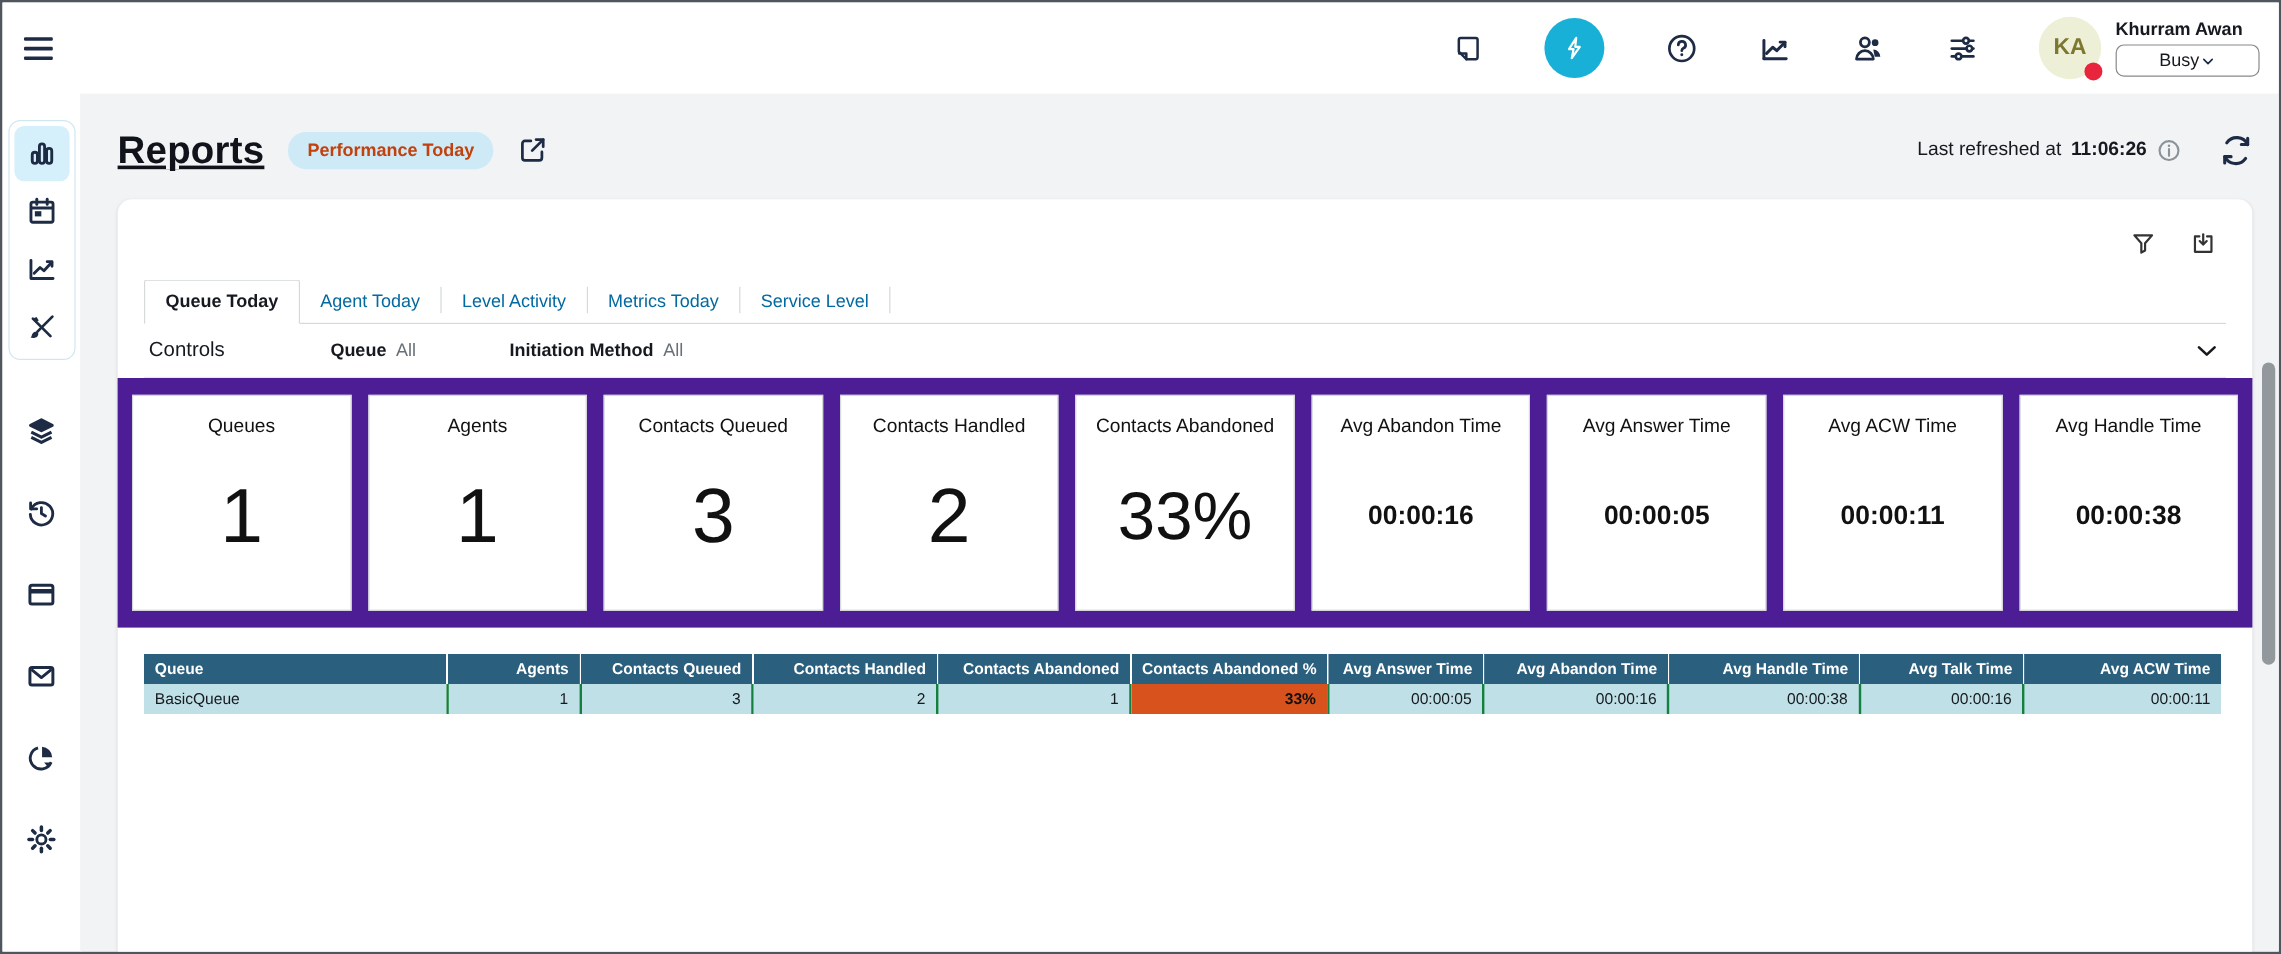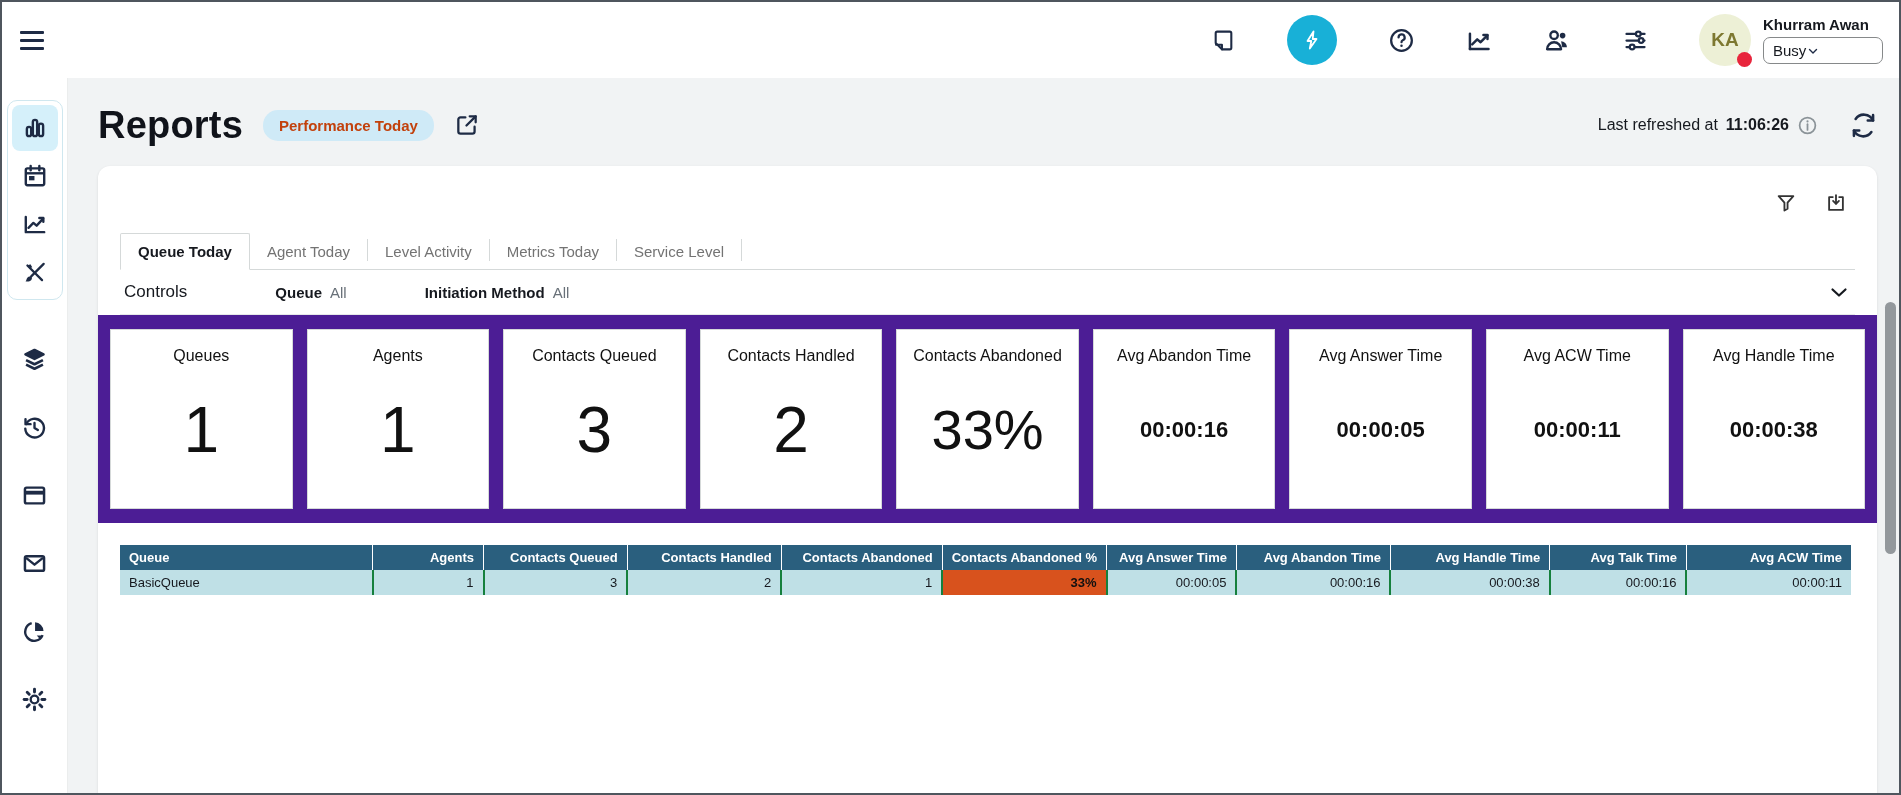--- a/index.html
+++ b/index.html
@@ -12,49 +12,49 @@
   .hamburger { width:30px; height:30px; display:flex; flex-direction:column; justify-content:center; gap:5px; cursor:pointer; }
   .hamburger span { display:block; width:24px; height:3px; background:#1e2b45; border-radius:1px; }
   .topbar-right { margin-left:auto; display:flex; align-items:center; gap:50px; }
   .tb-icon { width:28px; height:28px; display:flex; align-items:center; justify-content:center; cursor:pointer; }
   .bolt-circle { width:50px; height:50px; border-radius:50%; background:#18b0d7; display:flex; align-items:center; justify-content:center; cursor:pointer; }
   .user-block { display:flex; align-items:center; gap:12px; }
   .avatar { position:relative; width:52px; height:52px; border-radius:50%; background:#edf0d6; display:flex; align-items:center; justify-content:center; font-weight:700; font-size:19px; color:#7d7830; }
   .presence-dot { position:absolute; right:-1px; bottom:-1px; width:15px; height:15px; border-radius:50%; background:#e8253c; }
   .user-meta { display:flex; flex-direction:column; gap:4px; }
   .user-name { font-weight:700; font-size:15px; color:#16191f; }
-  .status-select { width:120px; height:27px; border:1px solid #86898a; border-radius:7px; display:flex; align-items:center; justify-content:flex-start; padding:0 9px; font-size:15px; color:#16191f; cursor:pointer; background:#fff; }
+  .status-select { width:120px; height:27px; border:1px solid #86898a; border-radius:7px; display:flex; align-items:center; justify-content:center; padding:0 9px; font-size:15px; color:#16191f; cursor:pointer; background:#fff; }
 
   
   .main { display:flex; height:729px; }
   .sidebar { width:66px; background:#fff; border-right:1px solid #ebeded; display:flex; flex-direction:column; align-items:center; padding-top:22px; flex:0 0 66px; }
   .side-card { border:1px solid #cfe7ef; border-radius:10px; padding:4px; display:flex; flex-direction:column; gap:2px; background:#fff; }
   .side-item { width:46px; height:46px; border-radius:8px; display:flex; align-items:center; justify-content:center; cursor:pointer; }
   .side-item.active { background:#d5f0fa; }
   .side-lower { margin-top:44px; display:flex; flex-direction:column; gap:38px; align-items:center; }
   .side-lower .side-item { width:34px; height:30px; }
 
   .content { flex:1; background:#f1f3f4; padding:22px 22px 0 30px; position:relative; }
 
   
   .report-header { display:flex; align-items:center; gap:20px; height:50px; }
-  .report-title { font-size:38px; font-weight:700; color:#10131a; letter-spacing:.2px; }
+  .report-title { font-size:32px; font-weight:700; color:#10131a; letter-spacing:.2px;text-decoration:underline; }
   .report-badge { background:#cfeaf7; color:#c2410c; font-weight:700; font-size:15px; padding:7px 16px; border-radius:15px; }
   .ext-link { cursor:pointer; display:flex; align-items:center; }
   .refresh-group { margin-left:auto; display:flex; align-items:center; gap:8px; font-size:16px; color:#16191f; }
   .refresh-group b { font-weight:700; }
   .icon-btn { cursor:pointer; display:flex; align-items:center; justify-content:center; }
 
   
   .report-card { margin-top:16px; background:#fff; border-radius:12px; height:669px; box-shadow:0 1px 3px rgba(0,0,0,.10); padding:18px 22px 0; position:relative; }
   .card-tools { position:absolute; top:26px; right:30px; display:flex; gap:28px; }
 
   
   .tabs { margin-top:48px; display:flex; align-items:flex-end; border-bottom:1px solid #d5d9d9; height:38px; }
-  .tab { font-size:15px; padding:9px 17px; color:#737373; cursor:pointer; white-space:nowrap; }
+  .tab { font-size:15px; padding:9px 17px; color:#0369a1; cursor:pointer; white-space:nowrap; }
   .tab.active { color:#16191f; font-weight:700; background:#fff; border:1px solid #d5d9d9; border-bottom:1px solid #fff; margin-bottom:-1px; border-radius:2px 2px 0 0; }
   .tab-divider { width:1px; height:22px; background:#d5d9d9; margin-bottom:8px; }
 
   
   .controls-row { display:flex; align-items:center; height:45px; border-bottom:1px solid #e6e9e9; font-size:16px; padding:0 4px; }
   .controls-title { font-size:17px; color:#16191f; margin-right:88px; }
   .control-filter { display:flex; gap:8px; margin-right:78px; cursor:pointer; }
   .control-filter .f-label { font-weight:700; font-size:15px; }
   .control-filter .f-value { color:#687078; font-size:15px; }
   .controls-chevron { margin-left:auto; cursor:pointer; display:flex; }

